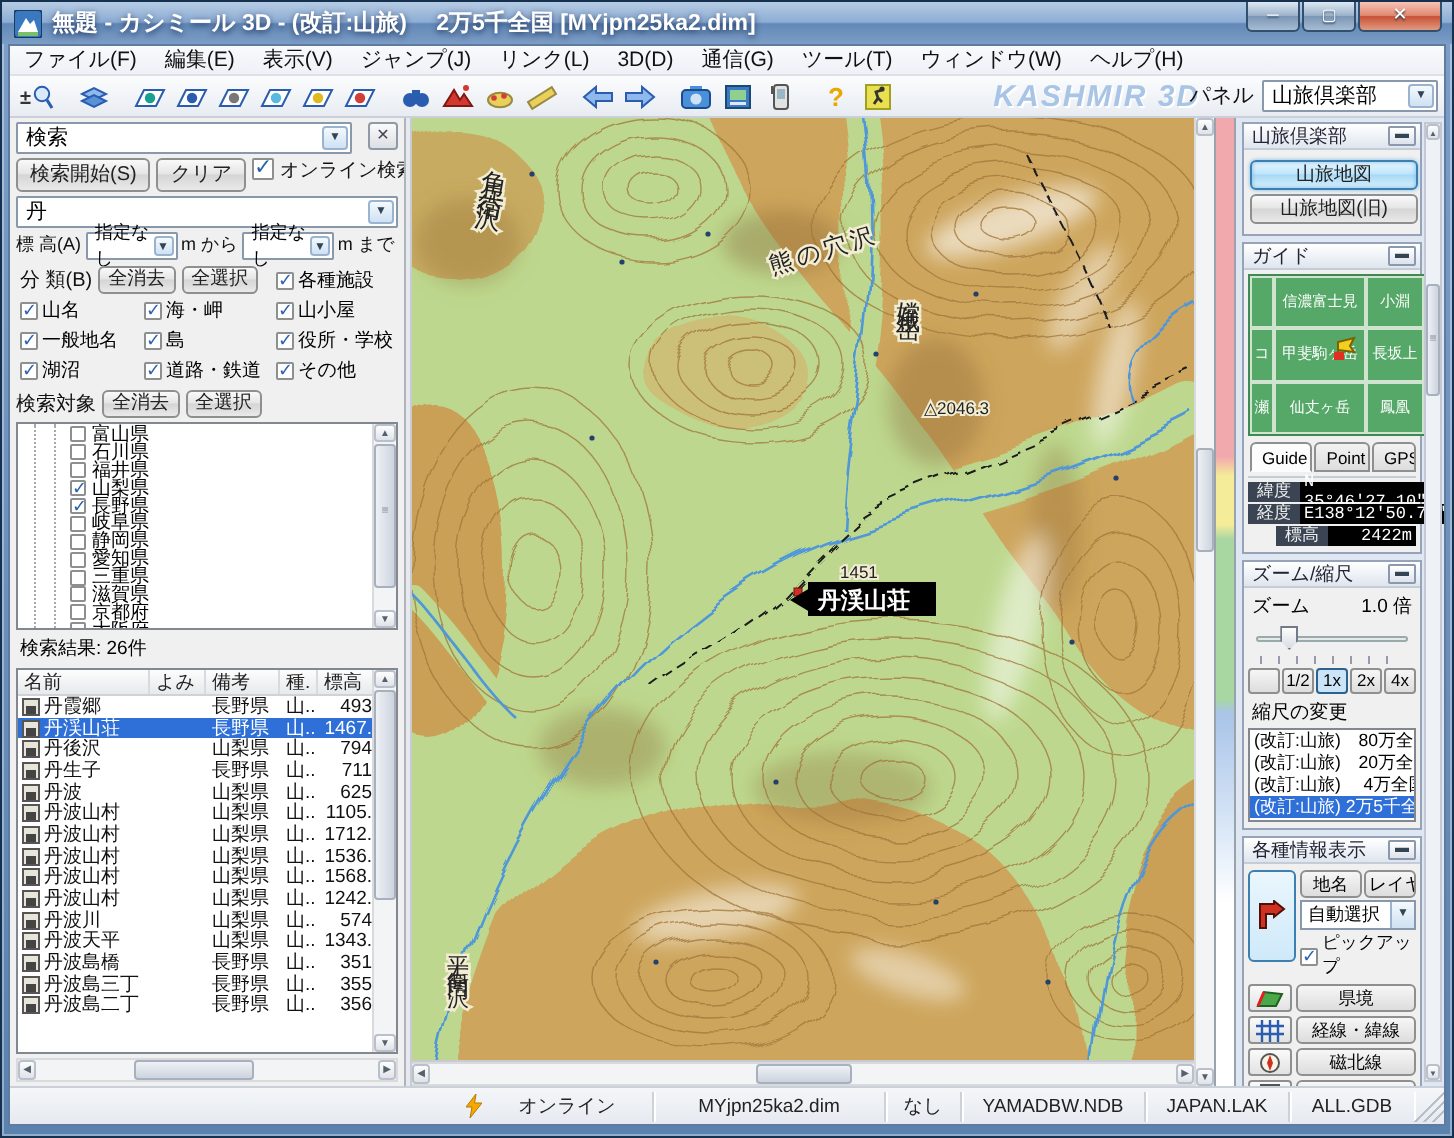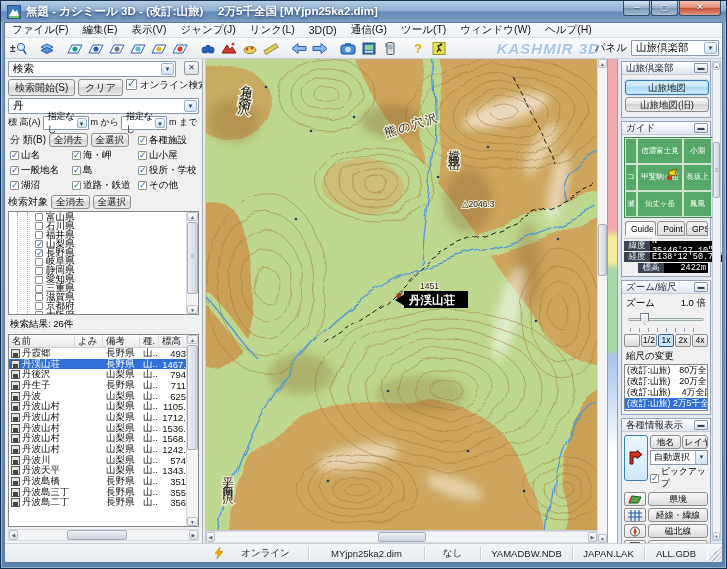--- a/index.html
+++ b/index.html
@@ -960,20 +960,20 @@
 
     <div class="statusbar">
       <div class="seg fill" style="border-right:none;box-shadow:none"></div>
       <div class="seg" style="width:112px">
         <svg width="8" height="12">
             <polygon points="5,0 0,6.5 3,6.5 2,12 8,4.5 4.3,4.5" fill="#f5a800" stroke="#b87800" stroke-width="0.5"></polygon>
           </svg>
         <span>オンライン</span>
       </div>
       <div class="seg" style="width:116px">MYjpn25ka2.dim</div>
-      <div class="seg" style="width:56px">なし</div>
+      <div class="seg" style="width:38px">なし</div>
       <div class="seg" style="width:92px">YAMADBW.NDB</div>
       <div class="seg" style="width:72px">JAPAN.LAK</div>
       <div class="seg" style="width:62px;border-right:none">ALL.GDB</div>
       <div class="gripbox"></div>
     </div>
   </div>
 </div>
 
 </body></html>

